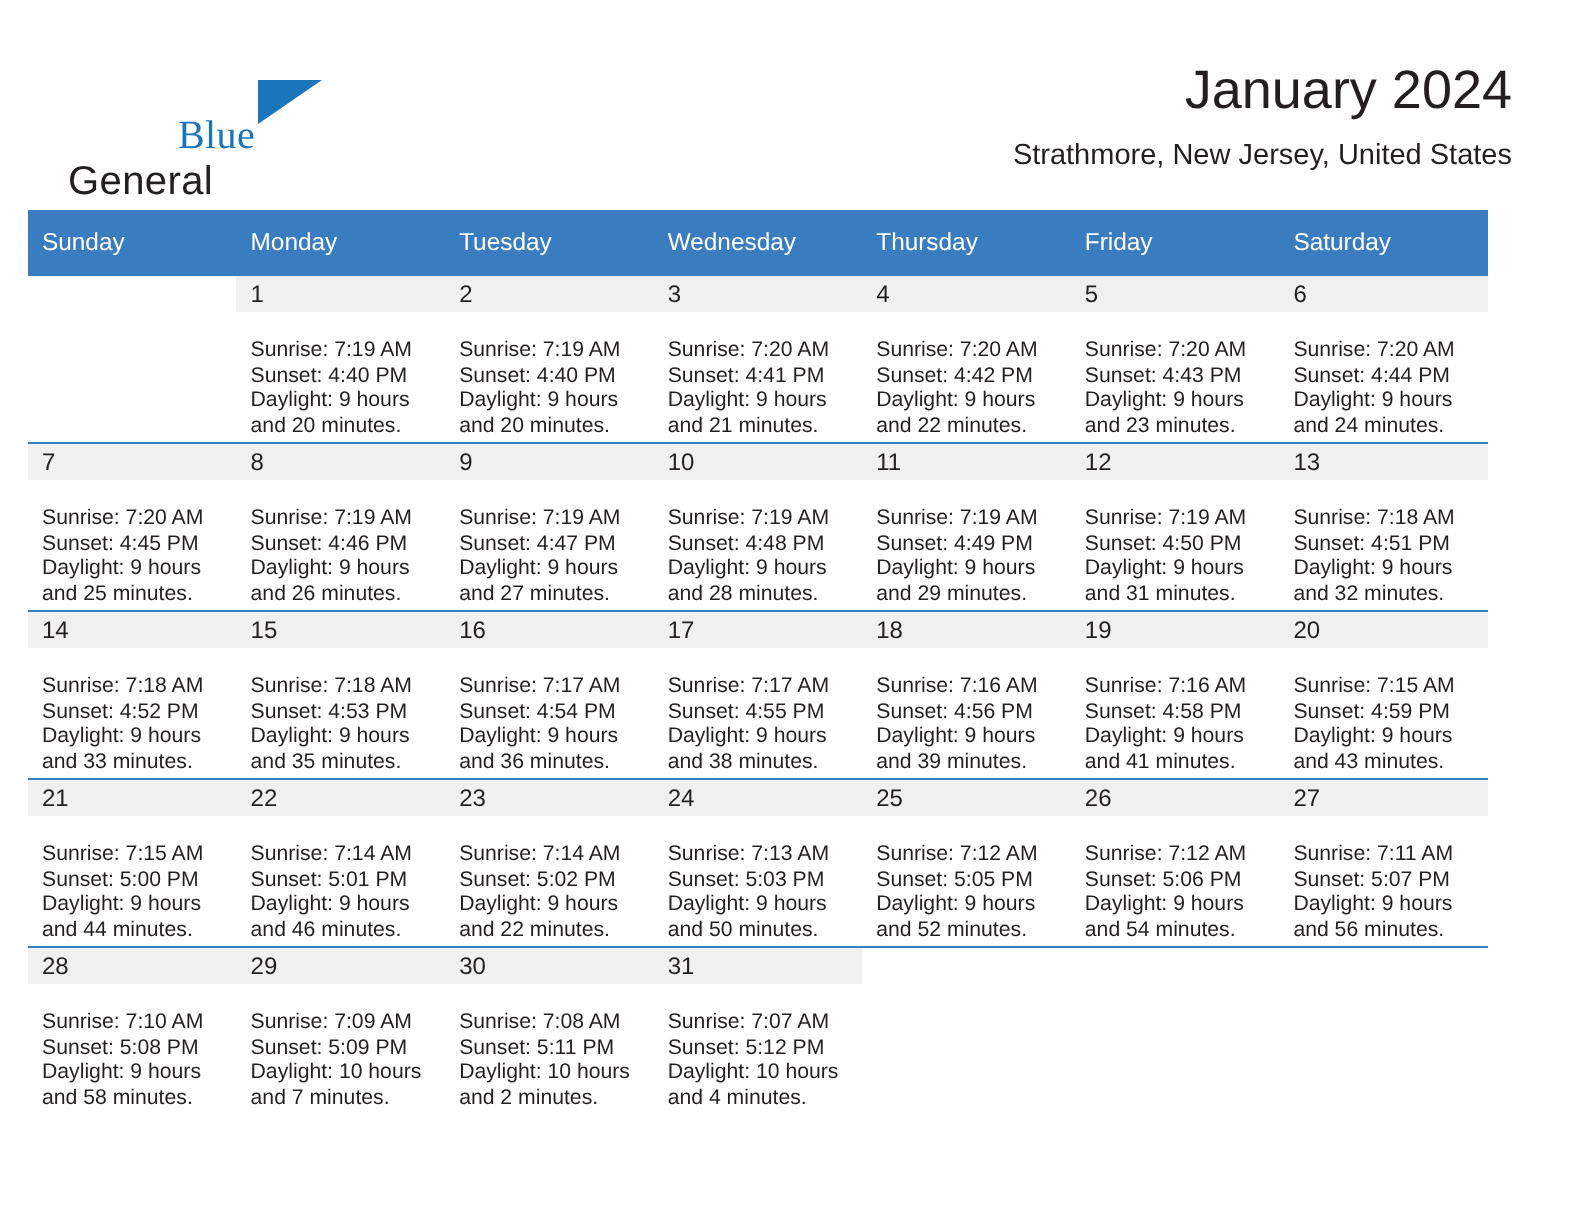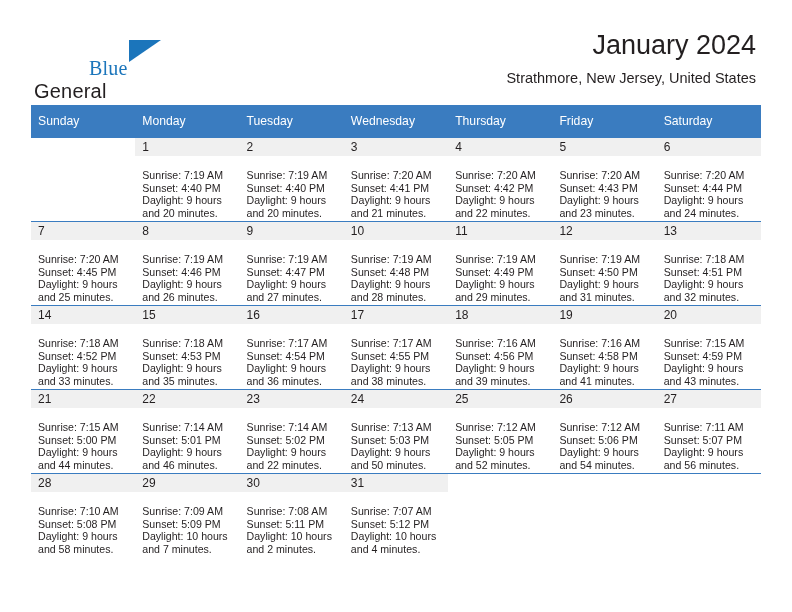--- a/index.html
+++ b/index.html
@@ -82,21 +82,21 @@
     font-size: 14.5px;
     color: #231f20;
     line-height: 22px;
     margin-top: 5px;
     white-space: nowrap;
   }
 
   
   .calendar {
     position: absolute;
-    left: 31px;
+    left: 14px;
     top: 105px;
     width: 730px;
     border-collapse: collapse;
     table-layout: fixed;
   }
   .calendar th {
     background: #3a7cc0;
     color: #ffffff;
     font-weight: normal;
     font-size: 12.2px;

